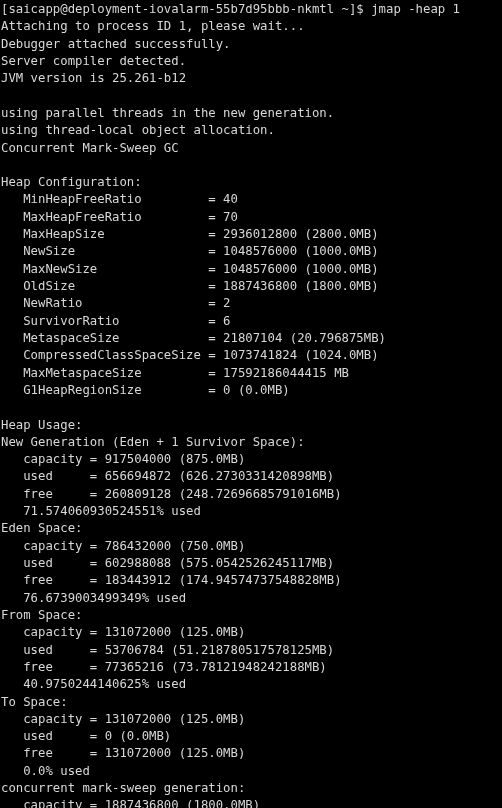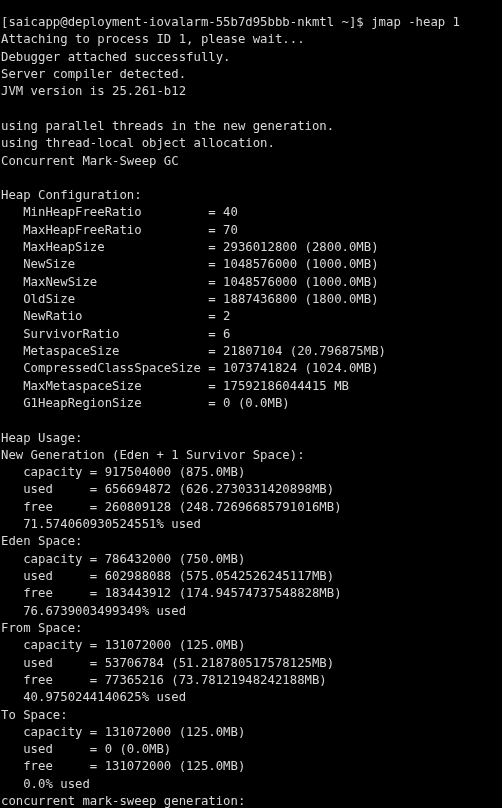--- a/index.html
+++ b/index.html
@@ -15,21 +15,21 @@
   }
   #terminal {
     width: 502px;
     height: 808px;
     background: #000000;
     color: #d8d8d8;
     font-family: "DejaVu Sans Mono", "Liberation Mono", monospace;
     font-size: 12.3px;
     line-height: 17.32px;
     letter-spacing: 0px;
-    padding: 14px 0 0 1px;
+    padding: 1px 0 0 1px;
     box-sizing: border-box;
     white-space: pre;
     overflow: hidden;
   }
   .line {
     display: block;
     white-space: pre;
     min-height: 17.32px;
     font-family: "DejaVu Sans Mono", "Liberation Mono", monospace;
   }

